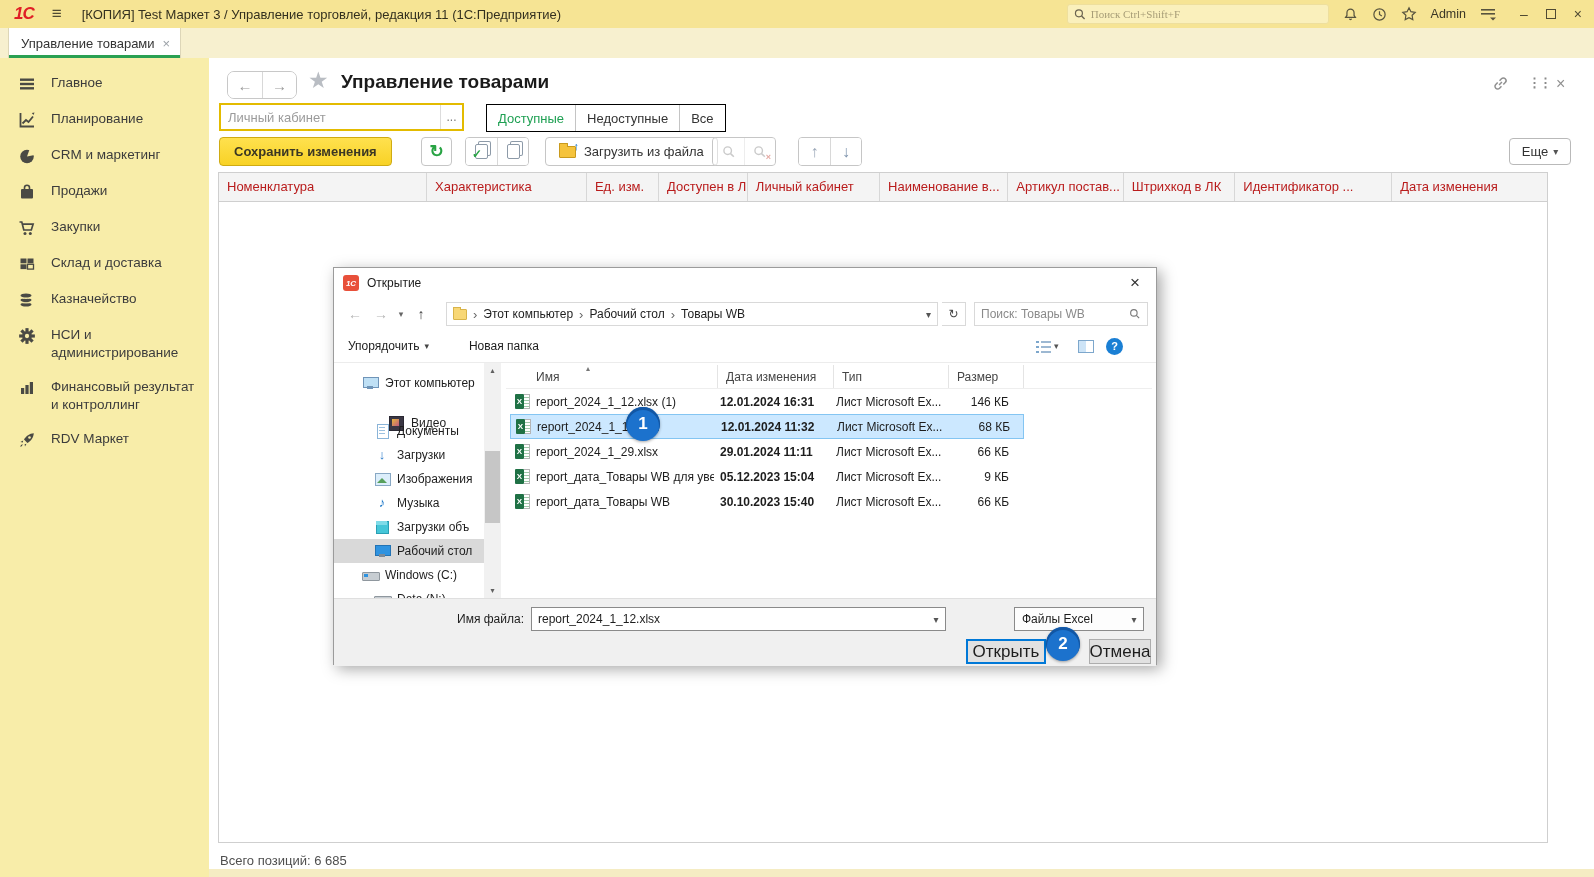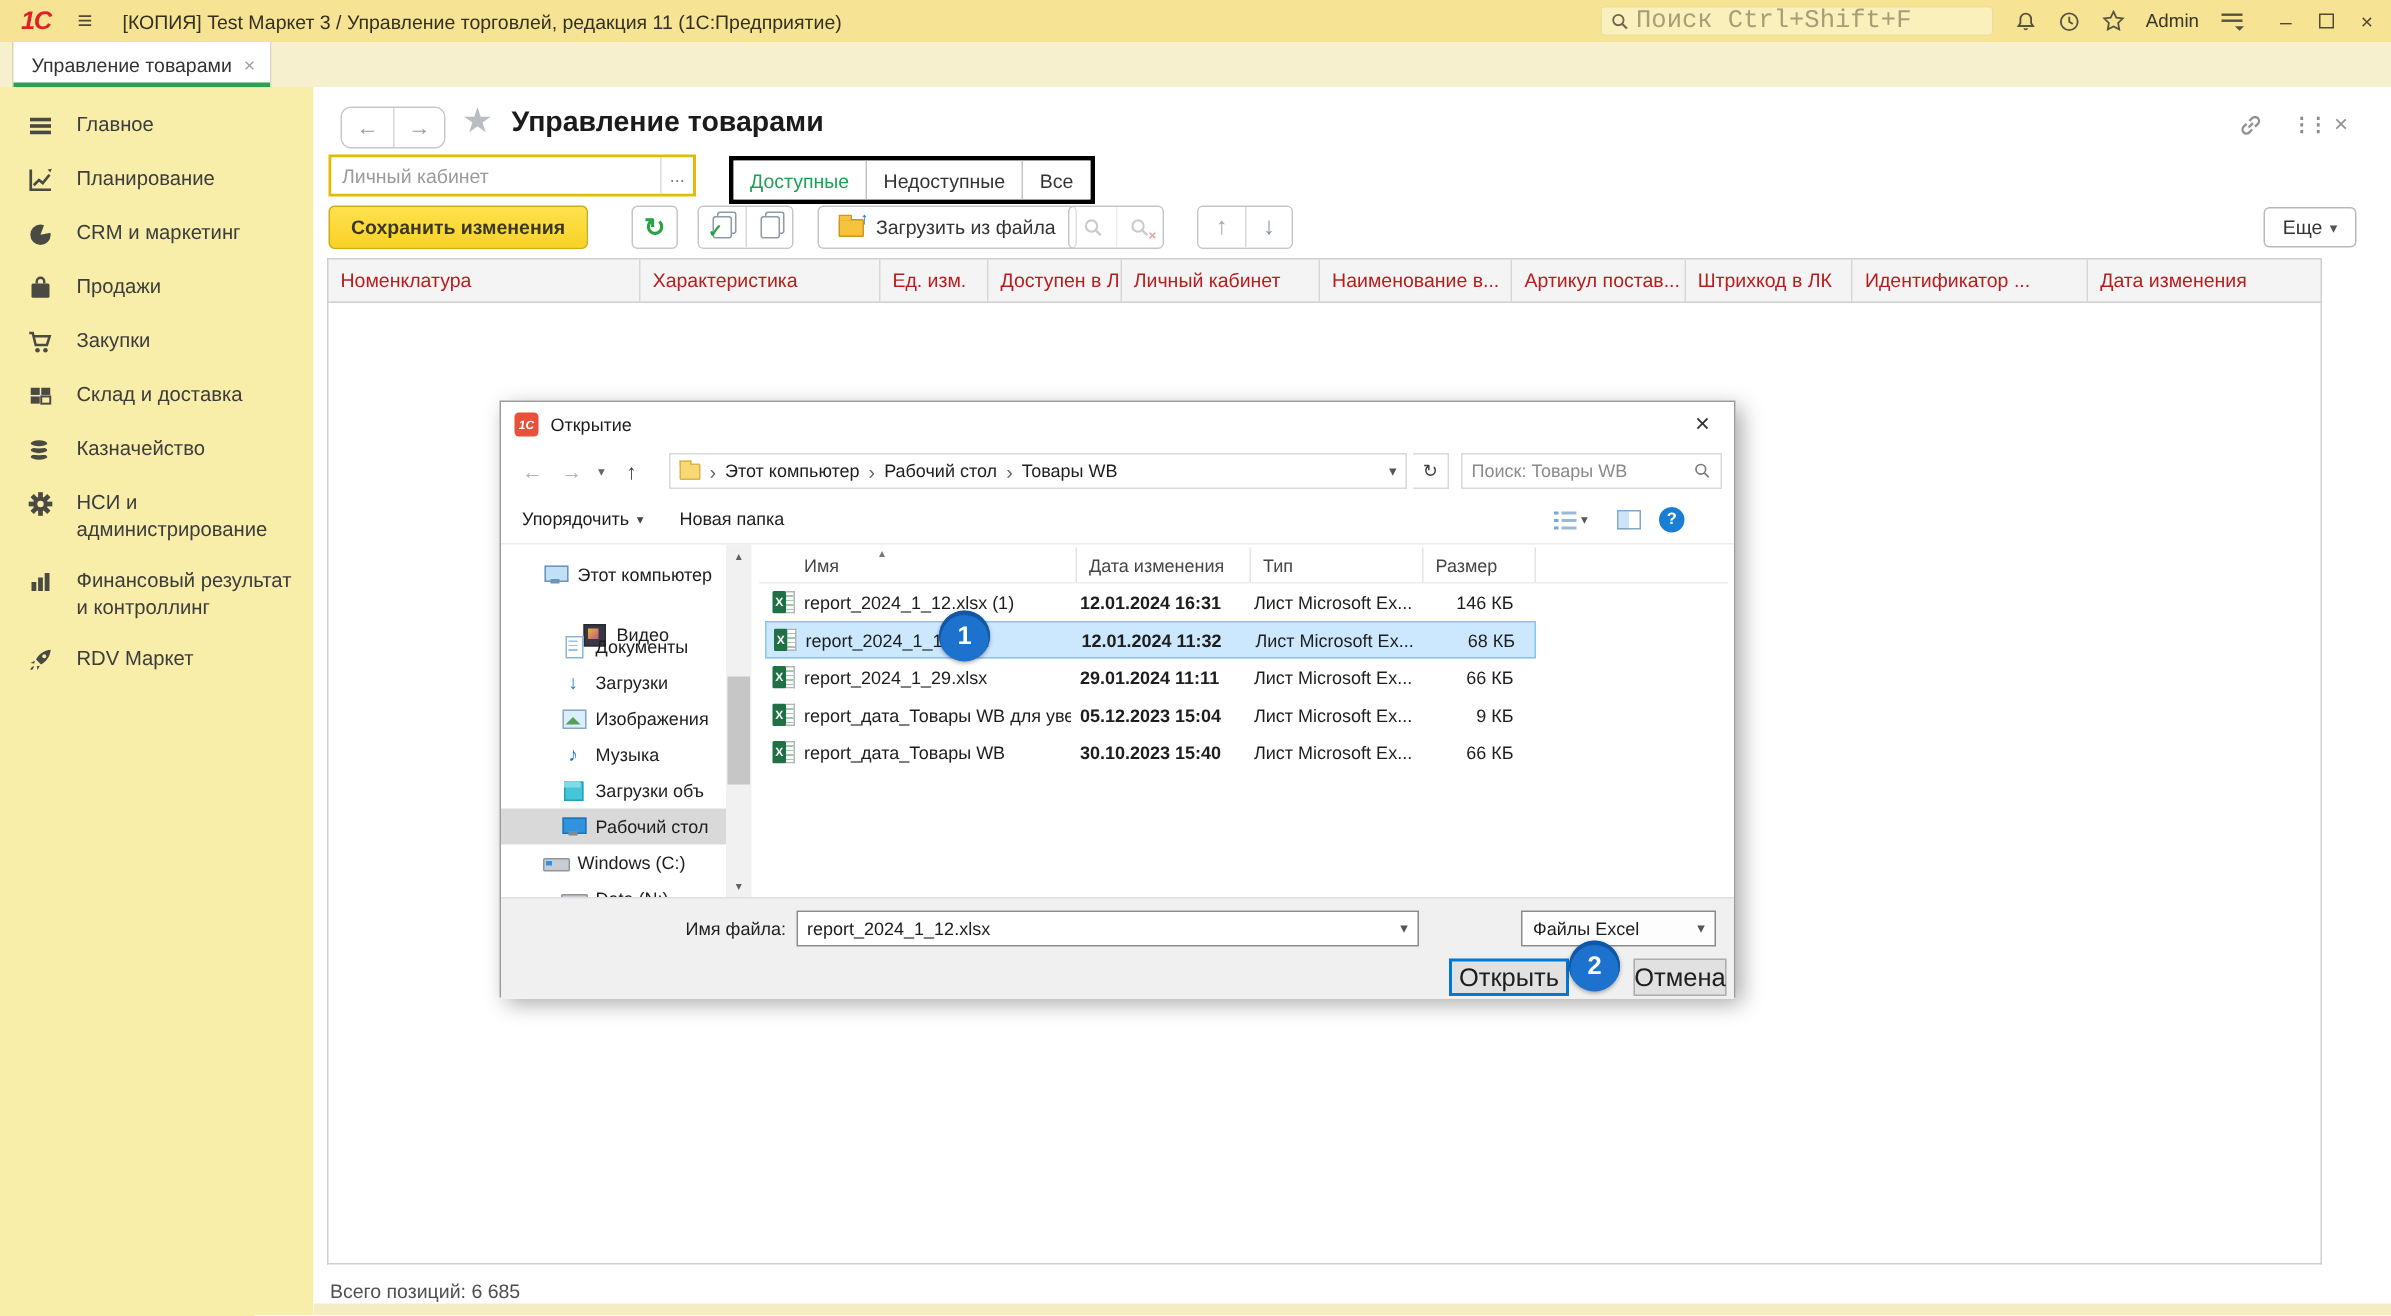--- a/index.html
+++ b/index.html
@@ -9,22 +9,22 @@
 
   
   .titlebar { position:absolute; left:0; top:0; width:1594px; height:28px; background:#f6e494;
               display:flex; align-items:center; }
   .logo-1c { color:#e01f26; font-weight:bold; font-style:italic; font-size:17px; margin-left:14px; letter-spacing:-1px; }
   .tb-burger { color:#4f4a33; font-size:17px; margin-left:18px; cursor:pointer; }
   .tb-title { font-size:13px; color:#33301f; margin-left:20px; white-space:nowrap; }
   .tb-right { margin-left:auto; display:flex; align-items:center; gap:14px; padding-right:12px; }
   .tb-search { width:262px; height:20px; background:#faf0bc; border:1px solid #eedf9d; border-radius:3px;
                display:flex; align-items:center; padding:0 6px; gap:5px; }
-  .tb-search input { border:none; background:transparent; outline:none; font-size:17px; color:#0c4a6e; width:100%;
-                     font-family:Liberation Mono, monospace; }
+  .tb-search input { border:none; background:transparent; outline:none; font-size:11px; color:#0c4a6e; width:100%;
+                     font-family:Liberation Serif, serif; }
   .tb-search input::placeholder { color:#a79d77; }
   .tb-ic { color:#57533e; display:inline-flex; align-items:center; cursor:pointer; }
   .tb-user { font-size:12.5px; color:#3a3626; cursor:pointer; }
   .winctl { display:flex; align-items:center; gap:18px; margin-left:10px; }
   .winctl span { color:#4f4a33; font-size:14px; cursor:pointer; line-height:1; }
   .win-max { width:10px; height:10px; border:1.5px solid #4f4a33; display:inline-block; }
 
   
   .tabbar { position:absolute; left:0; top:28px; width:1594px; height:30px; background:#f7f0cf; }
   .tab { position:absolute; left:8px; top:0; height:30px; background:#fff; display:flex; align-items:center;
@@ -54,21 +54,21 @@
   .ic-close-page { left:1347px; font-size:16px; }
 
   .filter-box { position:absolute; left:10px; top:45px; width:245px; height:28px; border:2px solid #e3bb00;
                 background:#fff; display:flex; align-items:stretch; }
   .filter-box input { flex:1; border:none; outline:none; font-size:13px; padding:0 7px; color:#444;
                       font-family:"Liberation Sans",sans-serif; }
   .filter-box input::placeholder { color:#9b9b9b; }
   .btn-ellipsis { width:22px; border-left:1px solid #dcdcdc; display:flex; align-items:center; justify-content:center;
                   color:#777; font-size:12px; cursor:pointer; background:#fff; }
 
-  .segments { position:absolute; left:277px; top:46px; display:flex; border:3px solid #000000; border-radius:0; overflow:hidden; }
+  .segments { position:absolute; left:277px; top:46px; display:flex; border:1px solid #000000; border-radius:0; overflow:hidden; }
   .seg { height:26px; background:#fff; display:flex; align-items:center; padding:0 11px; font-size:13px; color:#333; cursor:pointer; }
   .seg + .seg { border-left:1px solid #c4c4c4; }
   .seg.sel { color:#1fa053; }
 
   .btn-save { position:absolute; left:10px; top:79px; height:29px; padding:0 14px; background:linear-gradient(#ffe14e,#f8d226);
               border:1px solid #cfAB13; border-radius:4px; font-size:13px; font-weight:700; color:#3b3723; cursor:pointer; }
   .tbtn { height:29px; background:#fff; border:1px solid #c6c6c6; border-radius:4px; display:flex; align-items:center;
           justify-content:center; cursor:pointer; }
   .btn-refresh { position:absolute; left:212px; top:79px; width:31px; color:#27a343; font-size:17px; font-weight:bold; }
   .grp { position:absolute; top:79px; display:flex; border:1px solid #c6c6c6; border-radius:4px; overflow:hidden; }
@@ -125,21 +125,21 @@
   .abtn-refresh { position:absolute; left:608px; top:4px; width:24px; height:24px; border:1px solid #d9d9d9; border-left:none;
                   display:flex; align-items:center; justify-content:center; color:#444; cursor:pointer; }
   .dlg-search { position:absolute; left:640px; top:4px; width:174px; height:24px; border:1px solid #d9d9d9;
                 display:flex; align-items:center; padding:0 6px; gap:4px; }
   .dlg-search input { border:none; outline:none; flex:1; font-size:12px; color:#444; font-family:"Liberation Sans",sans-serif; min-width:0; }
   .dlg-search input::placeholder { color:#8a8a8a; }
 
   .dlg-tools { position:absolute; left:0; top:62px; width:100%; height:32px; display:flex; align-items:center; }
   .tool-txt { font-size:12px; color:#1d1d1d; cursor:pointer; display:flex; align-items:center; gap:5px; }
   .t-organize { margin-left:14px; }
-  .t-newfolder { margin-left:24px; }
+  .t-newfolder { margin-left:40px; }
   .dlg-viewic { position:absolute; display:flex; align-items:center; gap:3px; cursor:pointer; }
   .v-list { left:702px; }
   .v-pane { left:744px; }
   .v-help { left:772px; }
   .viewlist-glyph { width:15px; height:13px; background:
       linear-gradient(#7da7cc,#7da7cc) 0 1px/3px 2px no-repeat,
       linear-gradient(#7da7cc,#7da7cc) 0 6px/3px 2px no-repeat,
       linear-gradient(#7da7cc,#7da7cc) 0 11px/3px 2px no-repeat,
       linear-gradient(#9db8d2,#9db8d2) 5px 1px/10px 2px no-repeat,
       linear-gradient(#9db8d2,#9db8d2) 5px 6px/10px 2px no-repeat,

